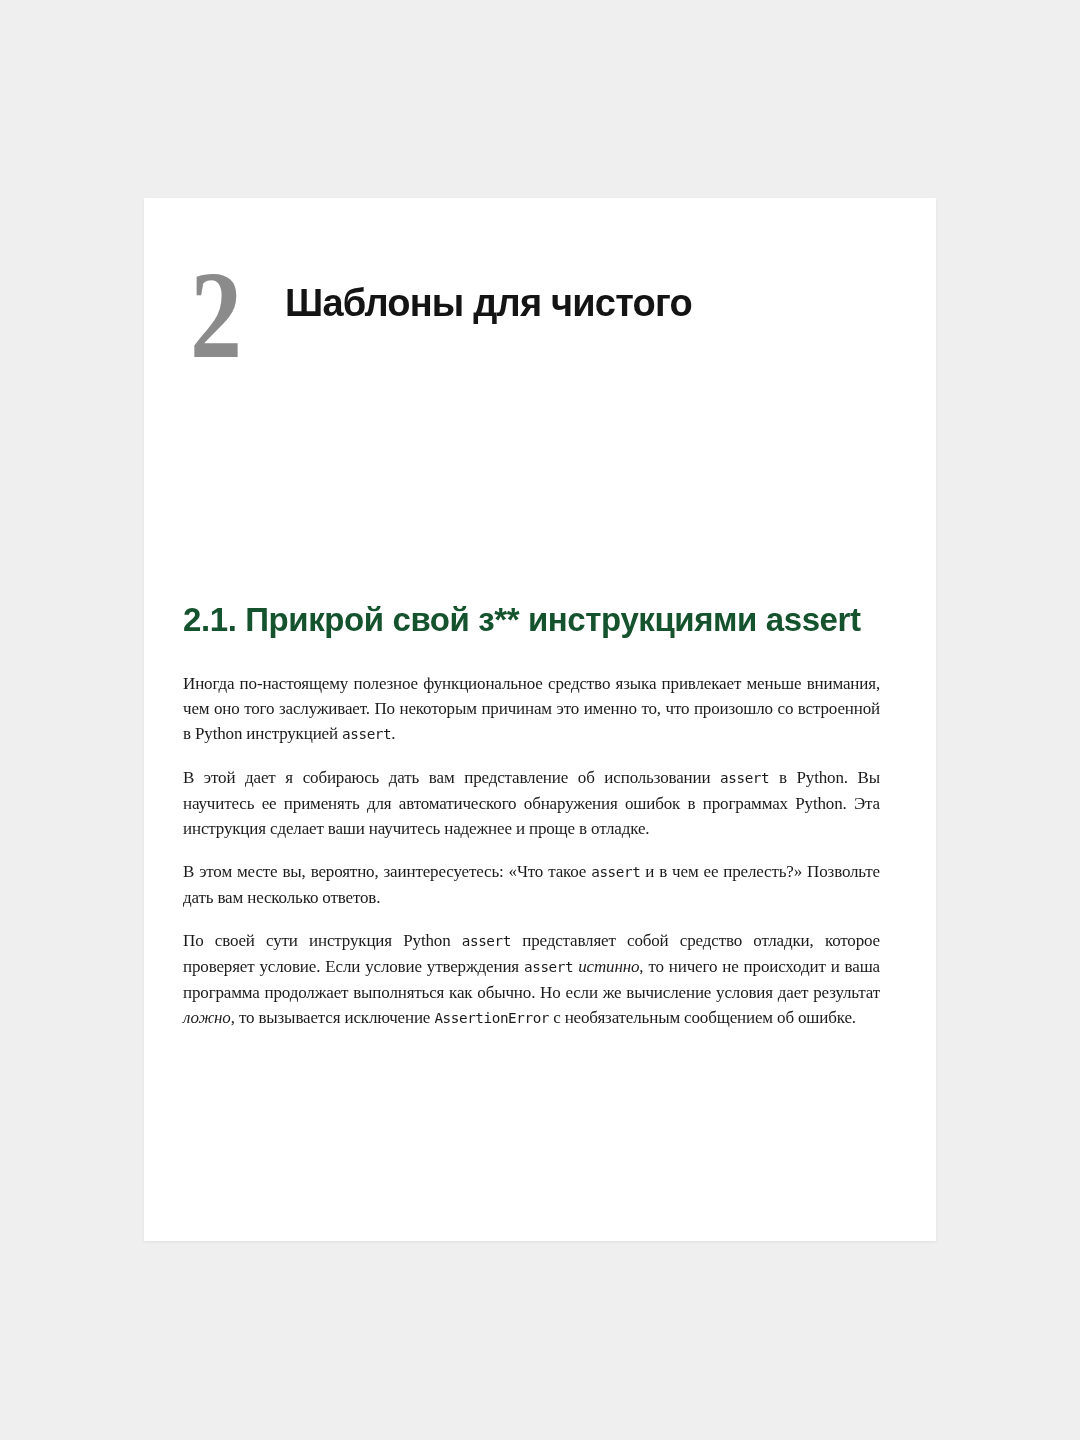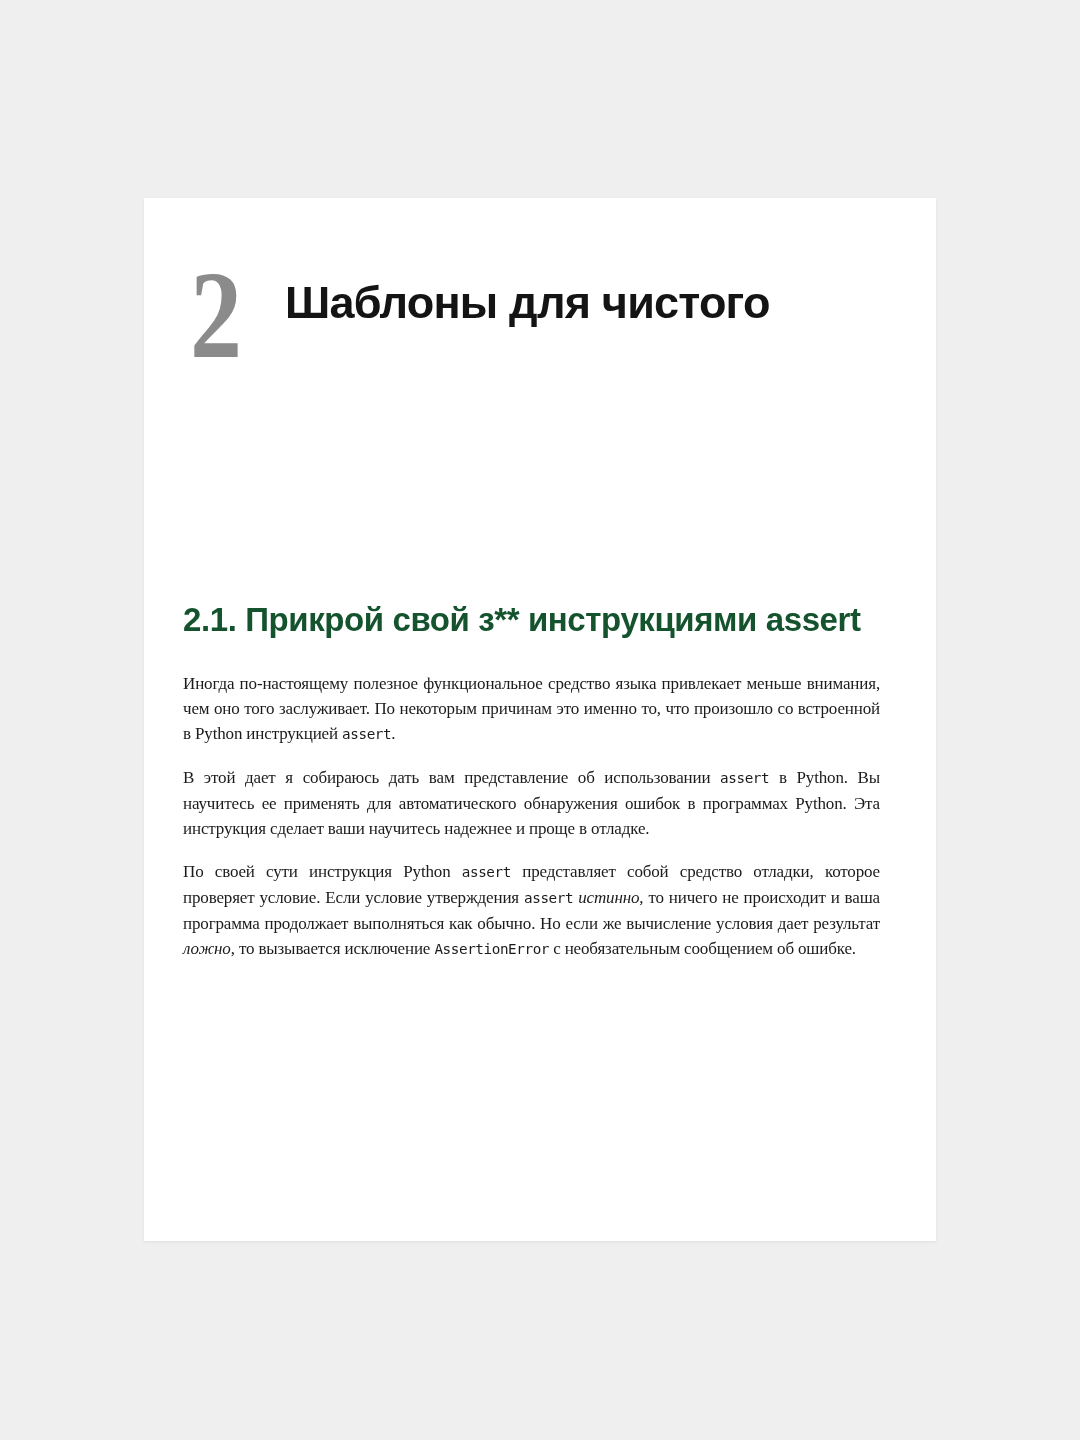--- a/index.html
+++ b/index.html
@@ -34,21 +34,21 @@
     line-height: 100px;
     transform: scaleX(0.84);
     transform-origin: left top;
   }
   .chapter-title {
     position: absolute;
     left: 141px;
     top: 81px;
     font-family: "Liberation Sans", sans-serif;
     font-weight: 700;
-    font-size: 45px;
+    font-size: 38px;
     line-height: 48px;
     letter-spacing: -0.8px;
     color: #141414;
   }
   .section-heading {
     position: absolute;
     left: 39px;
     top: 402px;
     margin: 0;
     font-family: "Liberation Sans", sans-serif;
@@ -89,16 +89,17 @@
 <div class="stage" style="background: rgb(239, 239, 239);">
   <div class="page" style="background: rgb(255, 255, 255);">
     <div class="chapter-number" style="color: rgb(139, 139, 139);">2</div>
     <div class="chapter-title">
       <div>Шаблоны для чистого</div>
     </div>
     <h2 class="section-heading">2.1. Прикрой свой з** инструкциями assert</h2>
     <div class="body-text" style="color: rgb(27, 27, 27);">
         <p><span>Иногда по-настоящему полезное функциональное средство языка при­влекает меньше внимания, чем оно того заслуживает. По некоторым причинам это именно то, что произошло со встроенной в Python инструк­цией </span><span class="code">assert</span><span>.</span></p>
         <p><span>В этой дает я собираюсь дать вам представление об использовании </span><span class="code">assert</span><span> в Python. Вы научитесь ее применять для автоматического об­наружения ошибок в программах Python. Эта инструкция сделает ваши научитесь надежнее и проще в отладке.</span></p>
+        <p><span>В этом месте вы, вероятно, заинтересуетесь: «Что такое </span><span class="code">assert</span><span> и в чем ее прелесть?» Позвольте дать вам несколько ответов.</span></p>
         <p><span>По своей сути инструкция Python </span><span class="code">assert</span><span> представляет собой средство отладки, которое проверяет условие. Если условие утверждения </span><span class="code">assert</span><span> </span><span class="italic">истинно</span><span>, то ничего не происходит и ваша программа продолжает выпол­няться как обычно. Но если же вычисление условия дает результат </span><span class="italic">ложно</span><span>, то вызывается исключение </span><span class="code">AssertionError</span><span> с необязательным сообщением об ошибке.</span></p>
       </div>
   </div>
 </div>
 
 </body></html>

